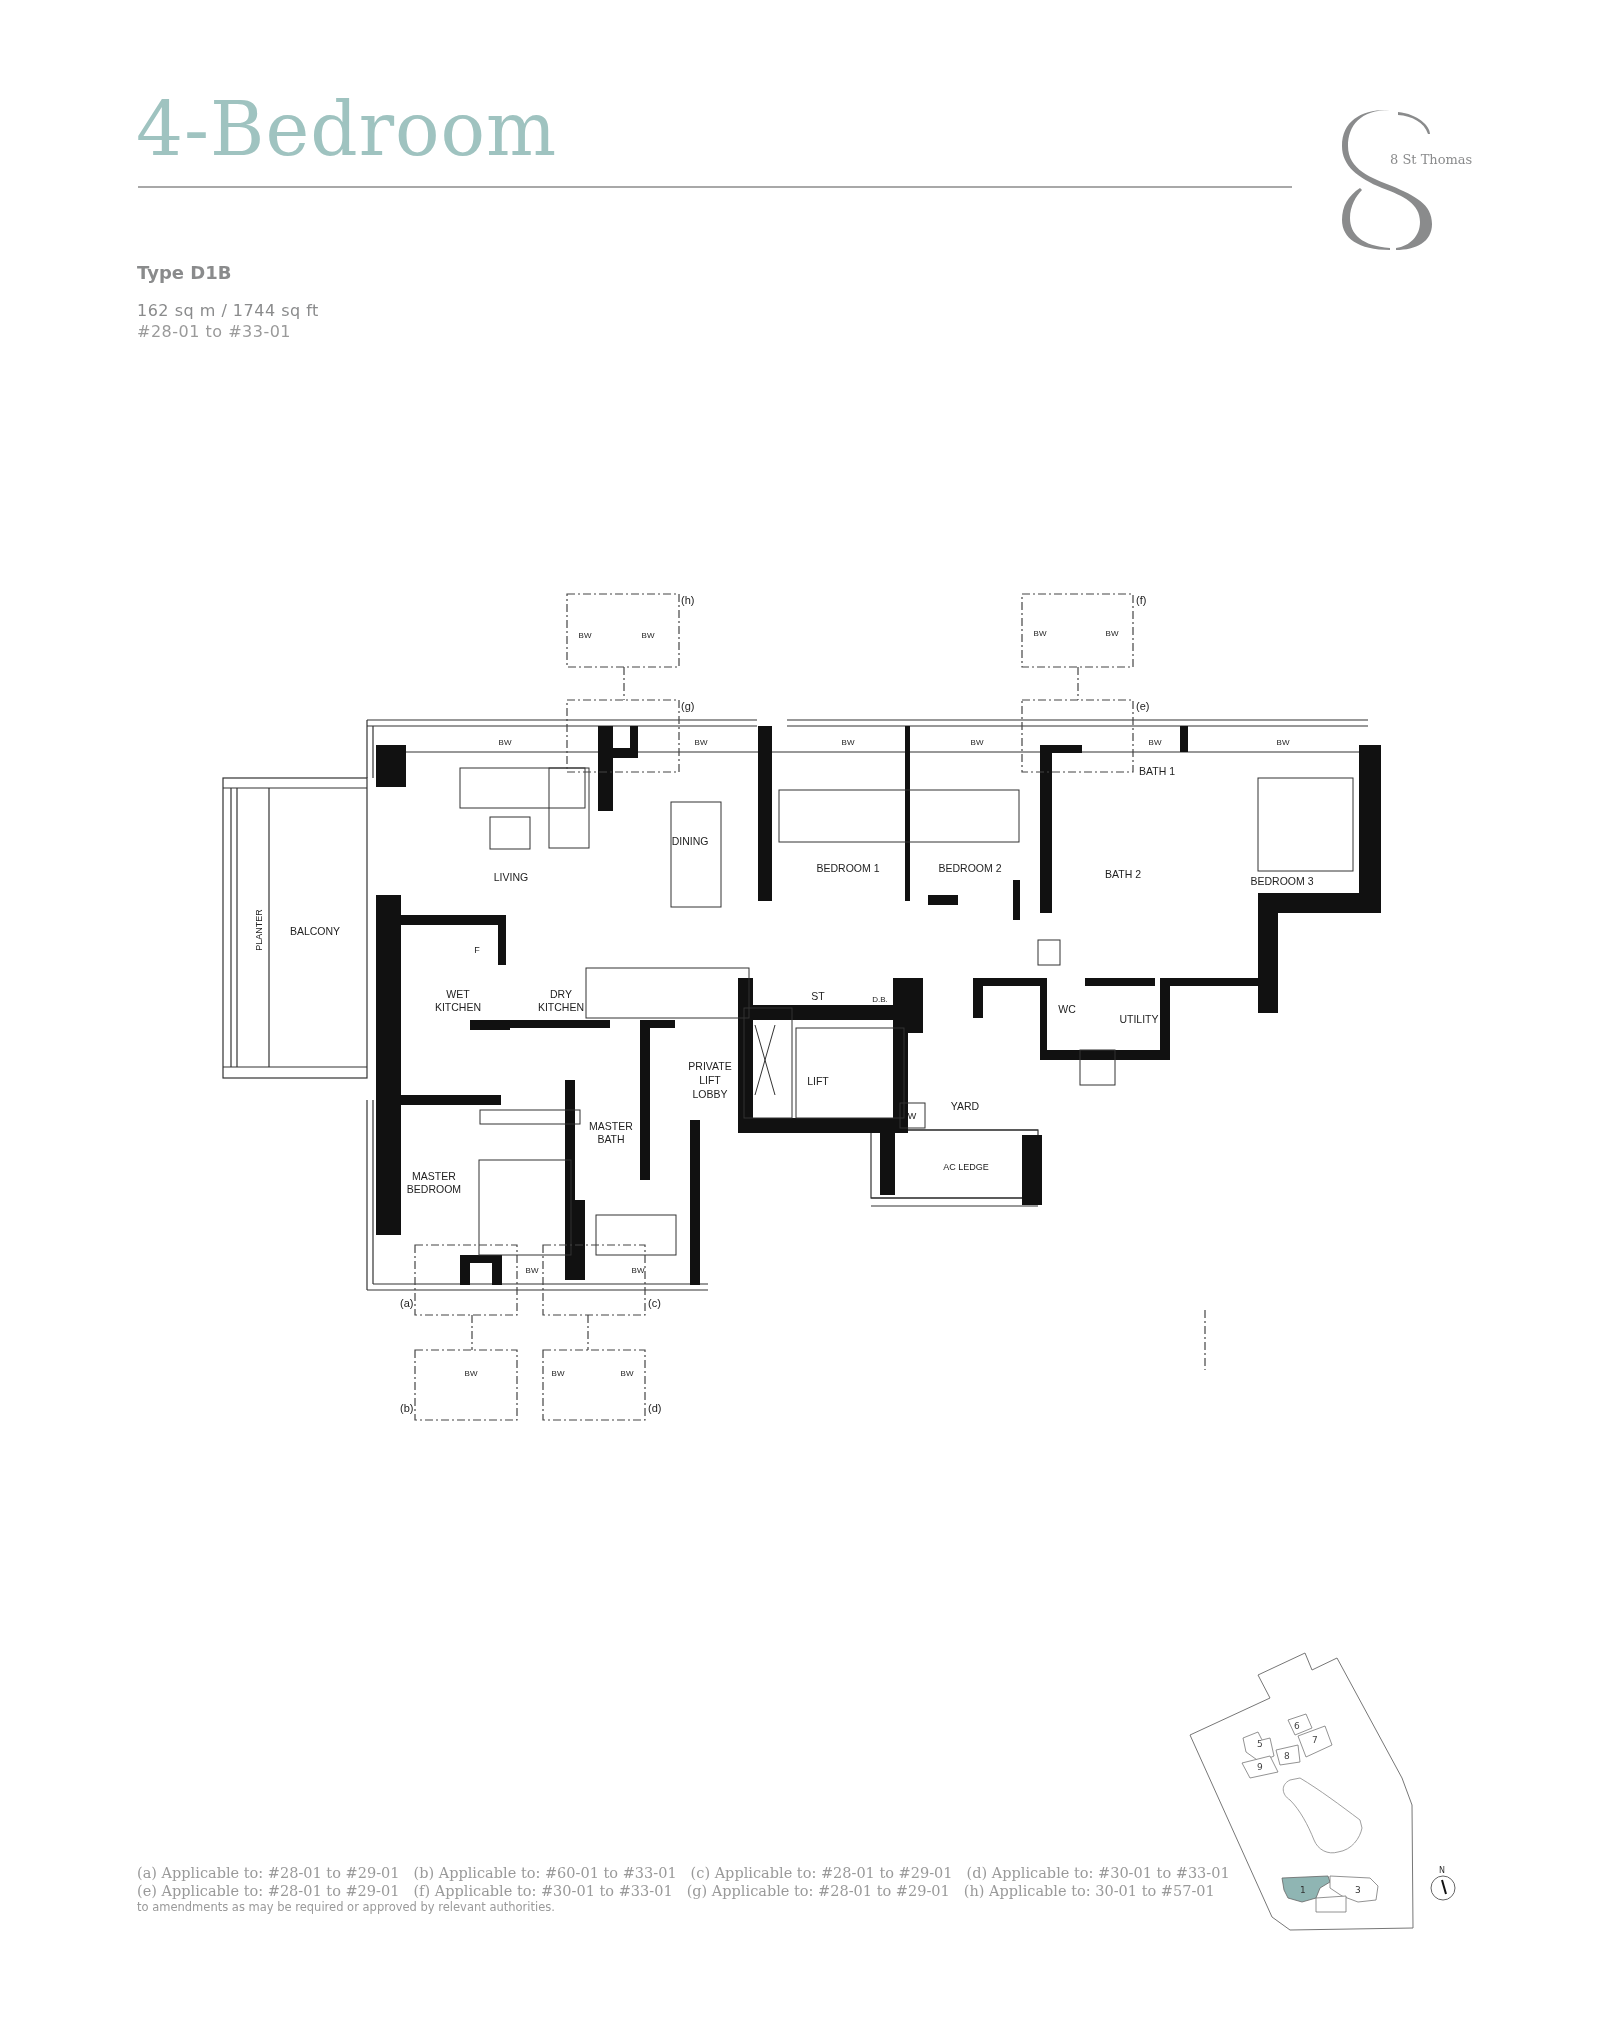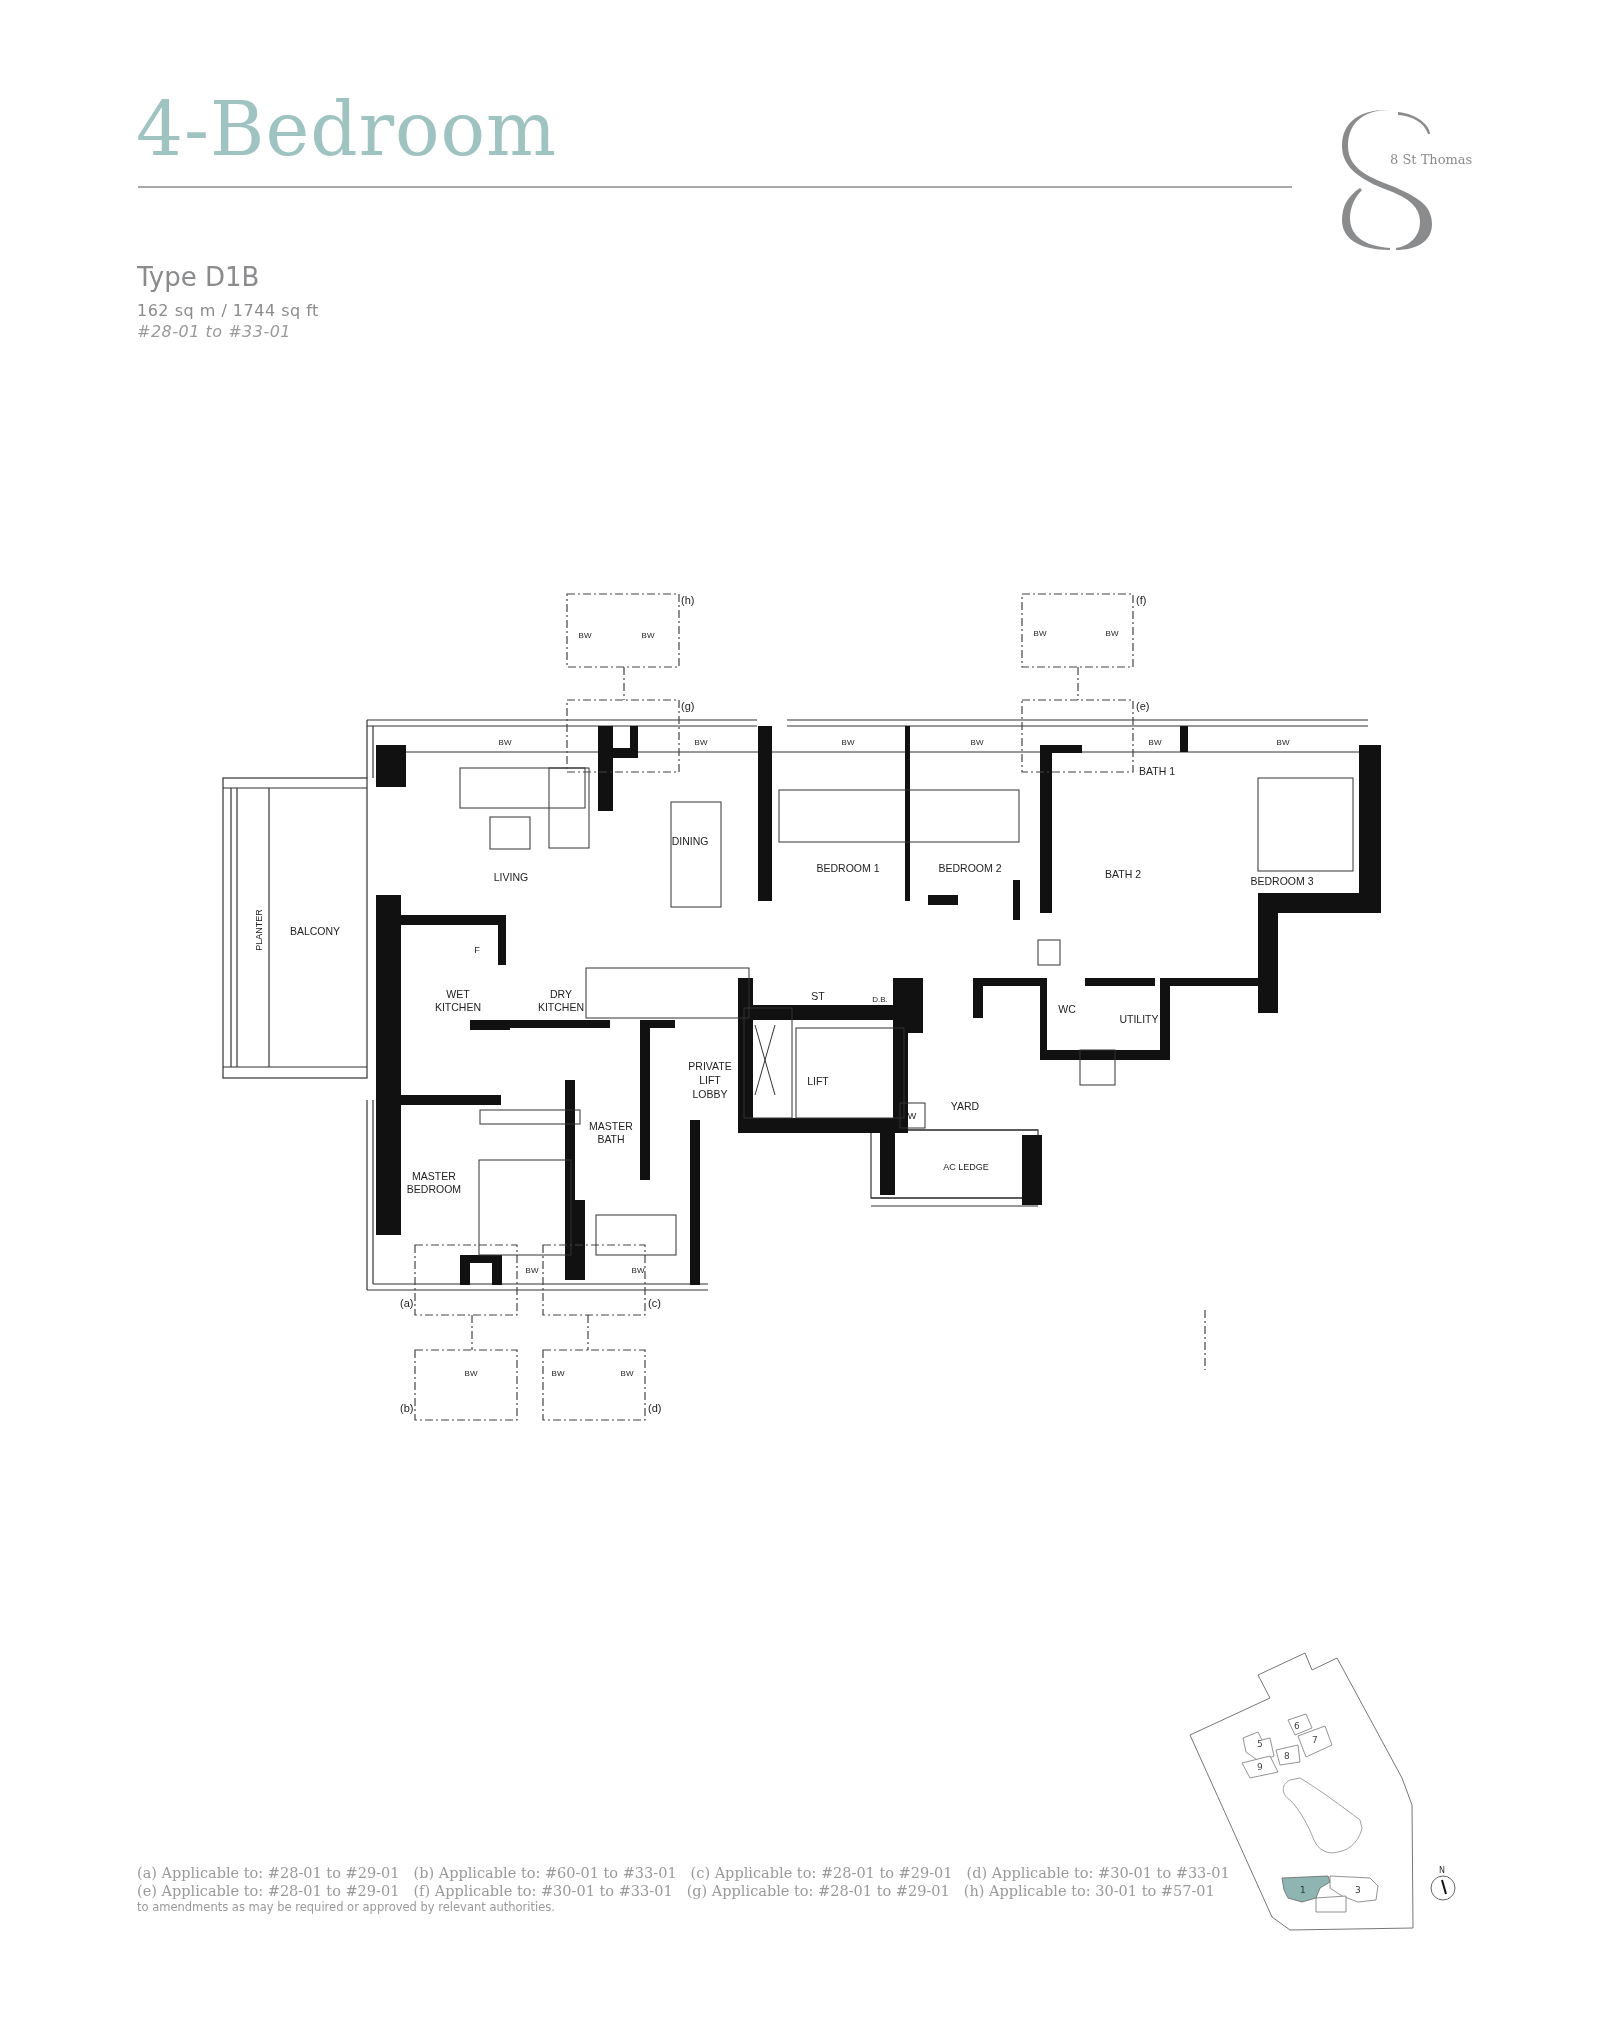--- a/index.html
+++ b/index.html
@@ -1,22 +1,22 @@
 <!DOCTYPE html>
 <html><head>
 <meta charset="utf-8">
 <style>
   html, body { margin:0; padding:0; background:#ffffff; }
   body { width:1600px; height:2041px; position:relative; overflow:hidden; font-family:"DejaVu Sans", sans-serif; }
   .title { position:absolute; left:136px; top:92px; font-family:"DejaVu Serif", serif; font-size:74px; color:#9fc3c0; letter-spacing:1px; font-weight:normal; line-height:1;text-align:center; }
   .rule { position:absolute; left:138px; top:186px; width:1154px; height:2px; background:#a8a8a8; }
   .logo { position:absolute; left:1320px; top:108px; width:200px; height:145px; }
-  .type { position:absolute; left:137px; top:262px; font-size:26px; font-weight:normal; color:#8a8b8c; }
+  .type { position:absolute; left:137px; top:262px; font-size:18px; font-weight:bold; color:#8a8b8c; }
   .area { position:absolute; left:137px; top:301px; font-size:16px; font-weight:normal; color:#8a8b8c; letter-spacing:0.5px; }
-  .units { position:absolute; left:137px; top:322px; font-size:16px; color:#9a9a9a; letter-spacing:0.5px;font-style:italic; }
+  .units { position:absolute; left:137px; top:322px; font-size:16px; color:#9a9a9a; letter-spacing:0.5px; }
   .plan { position:absolute; left:0; top:0; width:1600px; height:2041px; }
   .plan text { font-family:"Liberation Sans", sans-serif; fill:#222; }
   .notes { position:absolute; left:137px; top:1864px; color:#9a9a9a; font-family:"DejaVu Serif", serif; }
   .notes .row { font-size:14.5px; line-height:18px; white-space:nowrap; }
   .notes .row span { margin-right:14px;text-align:right; }
   .notes .small { font-family:"DejaVu Sans", sans-serif; font-size:11.5px; line-height:15px; color:#9a9a9a; }
   .keyplan { position:absolute; left:1180px; top:1640px; width:300px; height:300px; }
 </style>
 </head>
 <body>

